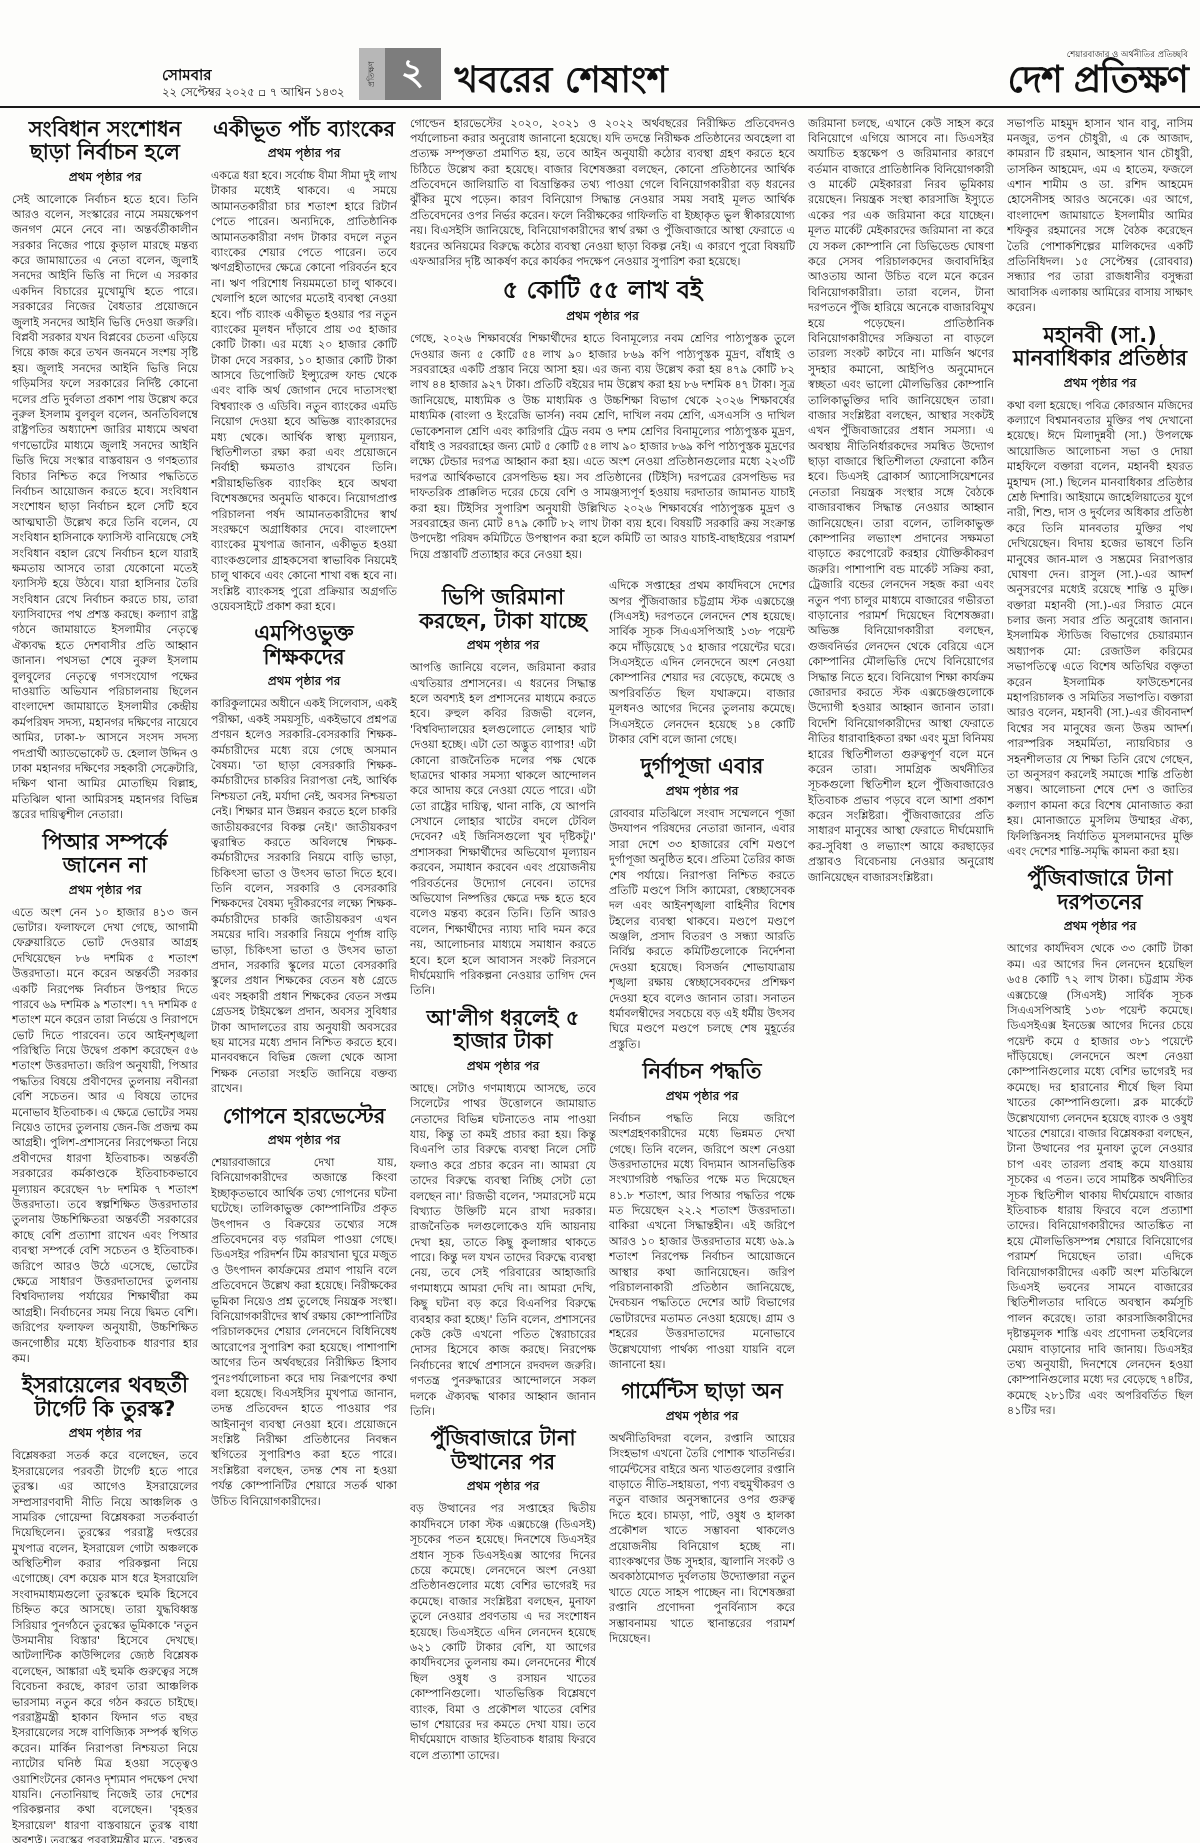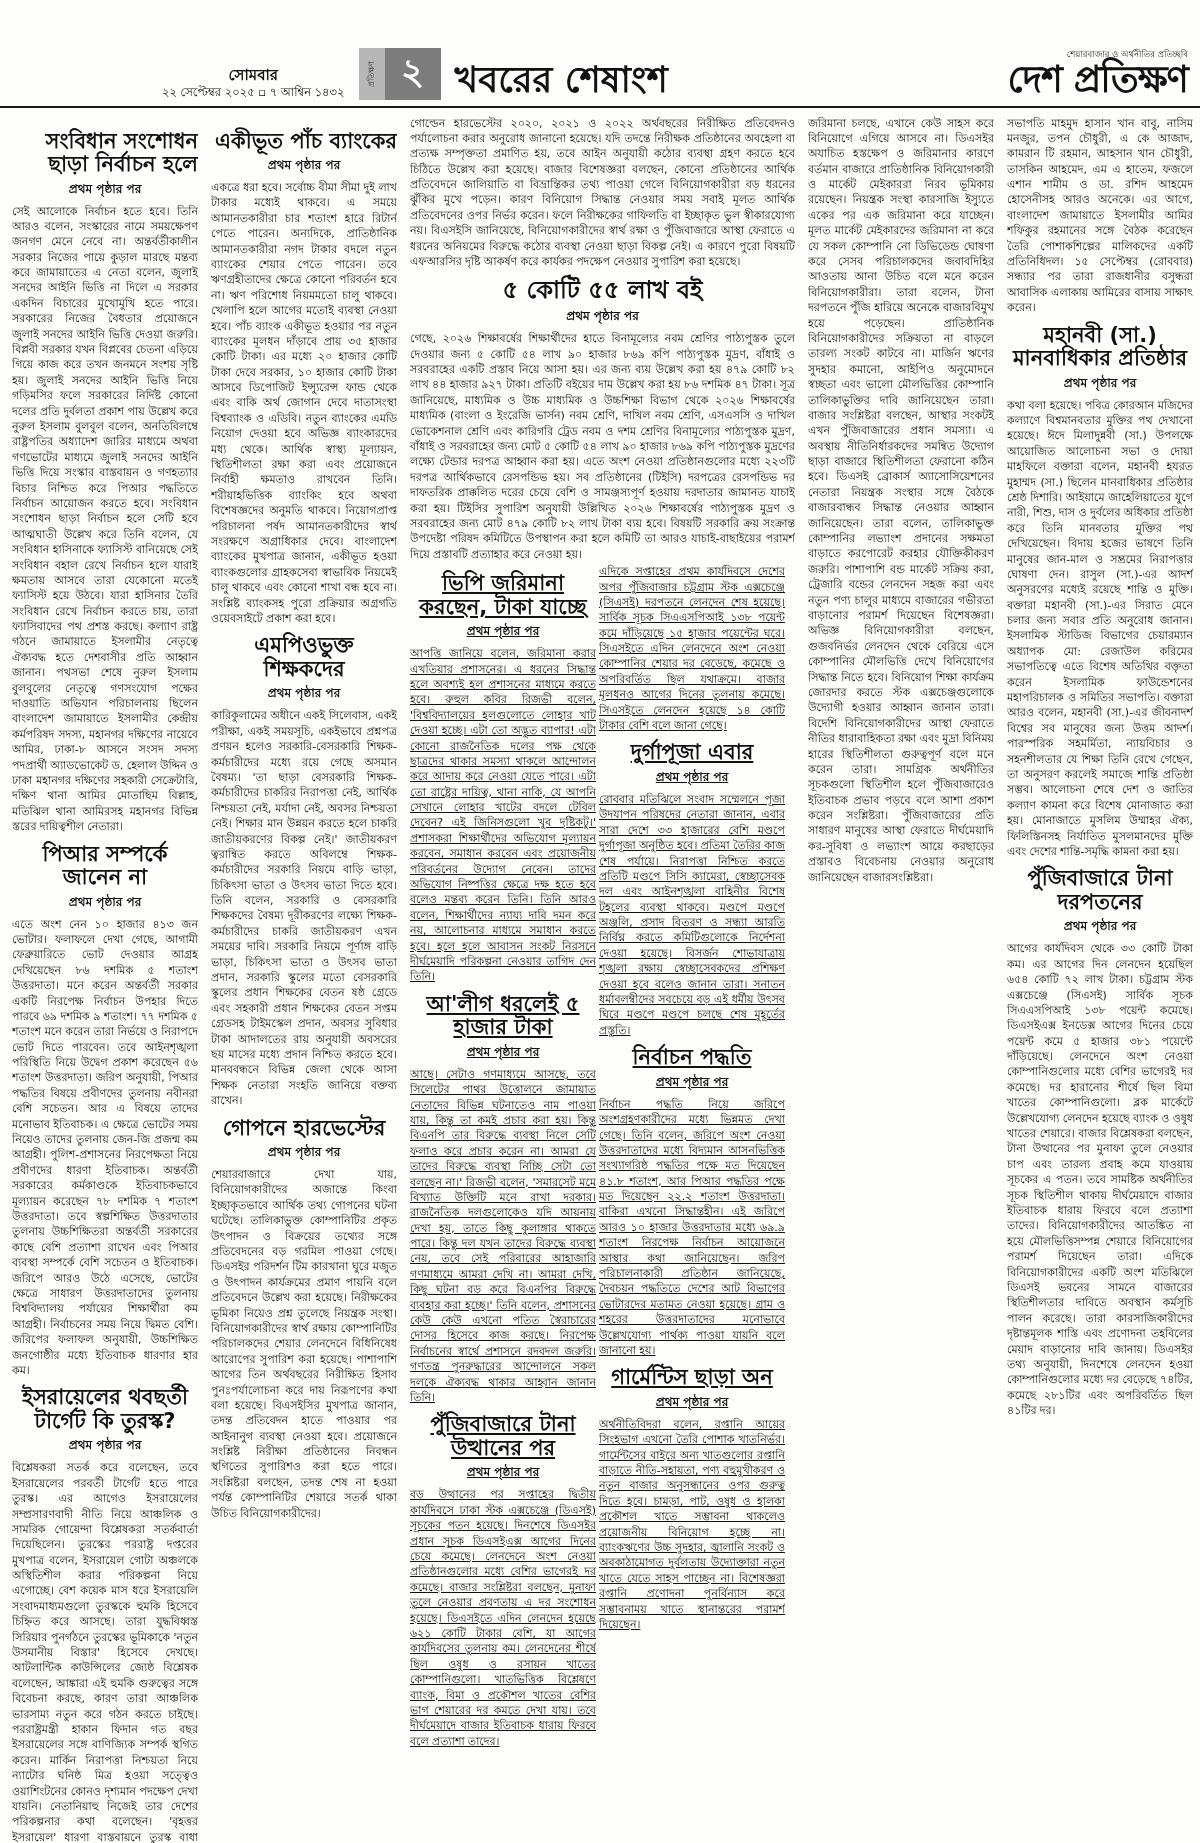--- a/index.html
+++ b/index.html
@@ -6,21 +6,21 @@
   .page{
     position:relative; width:1200px; height:1843px; margin:0 auto;
     background:#fdfdfb; color:#111; overflow:hidden;
     font-family:"DejaVu Sans", sans-serif;
   }
   
   .hdr{
     display:flex; align-items:flex-end; gap:14px;
     padding:26px 12px 6px 12px; border-bottom:2px solid #1a1a1a;
   }
-  .hdr-date{ margin-left:150px; text-align:center; line-height:1.25; white-space:nowrap;}
+  .hdr-date{ margin-left:150px; text-align:left; line-height:1.25; white-space:nowrap;}
   .hdr-day{ font-size:15px; font-weight:bold;}
   .hdr-dateline{ font-size:11.5px;}
   .pagebox-wrap{ display:flex; align-items:stretch; height:52px;}
   .pagebox-side{
     width:26px; background:#b7b7b7; color:#3a3a3a;
     writing-mode:vertical-rl; transform:rotate(180deg);
     font-size:8px; text-align:center; overflow:hidden; line-height:26px;
   }
   .pagebox-num{
     width:56px; background:#7d7d7d; color:#fff; display:flex;
@@ -31,25 +31,25 @@
   .hdr-spacer{ flex:1;}
   .masthead{ text-align:right; line-height:1; padding-bottom:2px;margin-top:24px;}
   .masthead-tag{ font-size:8.5px; color:#222; margin-bottom:2px;}
   .masthead-name{ font-size:37px; font-weight:900; font-family:"DejaVu Serif", serif; letter-spacing:-1px;}
   
   .cols{
     display:flex; gap:13px; padding:8px 12px 0 12px; height:1728px; overflow:hidden;
   }
   .col{ width:186px; flex:0 0 auto; overflow:hidden; height:100%;}
   .col-wide{ width:385px; flex:0 0 auto; overflow:hidden; height:100%; display:flex; flex-direction:column;}
-  .m-split{ display:flex; gap:3px; flex:1; overflow:hidden; margin-top:2px;text-decoration:underline;}
+  .m-split{ display:flex; gap:13px; flex:1; overflow:hidden; margin-top:16px;}
   .m-sub{ width:186px; overflow:hidden;}
   .art-h{ font-size:21px; font-weight:800; text-align:center; line-height:1.12; margin:8px 0 0 0;}
   .art-h.big{ font-size:24px;}
-  .art-h.first{ margin-top:14px;text-align:right;}
+  .art-h.first{ margin-top:2px;}
   .cont{ font-size:12px; font-weight:600; text-align:center; margin:3px 0 4px 0;}
   .btxt{ font-size:11px; line-height:1.40; text-align:justify; word-spacing:-0.2px;}
 </style>
 </head>
 <body>
 
 <div class="page">
 
   <div class="hdr">
     <div class="hdr-date">

